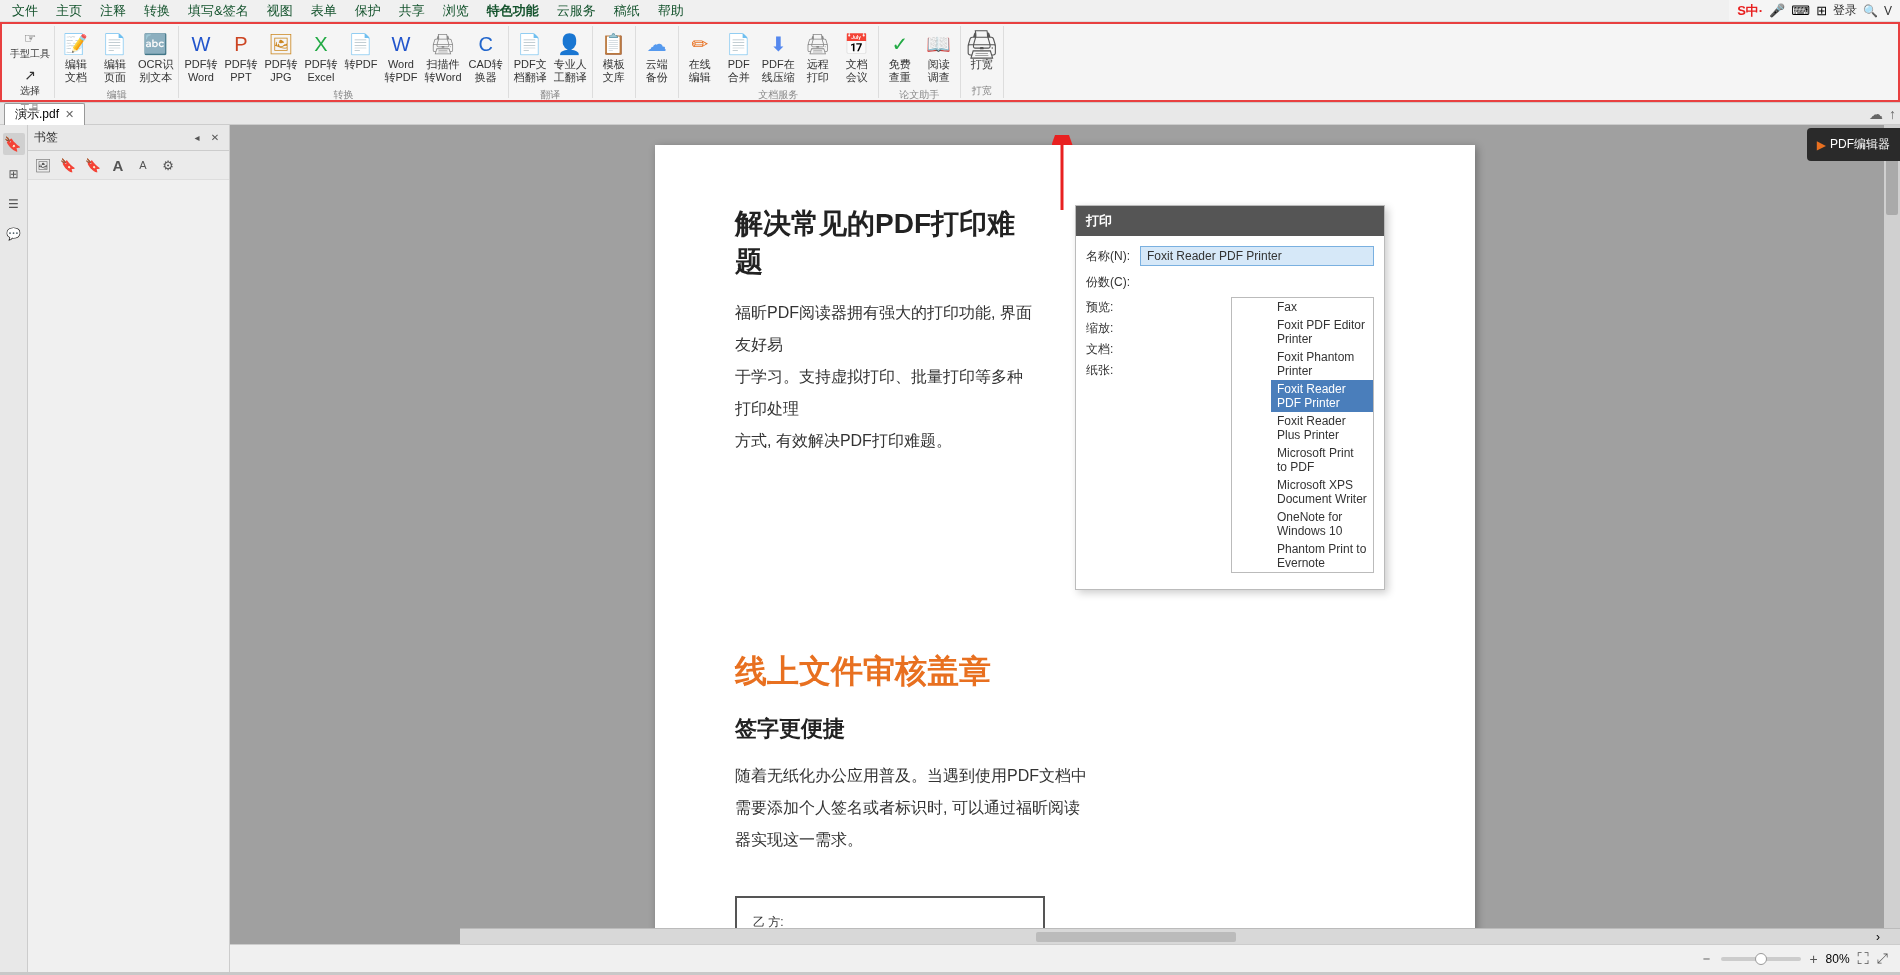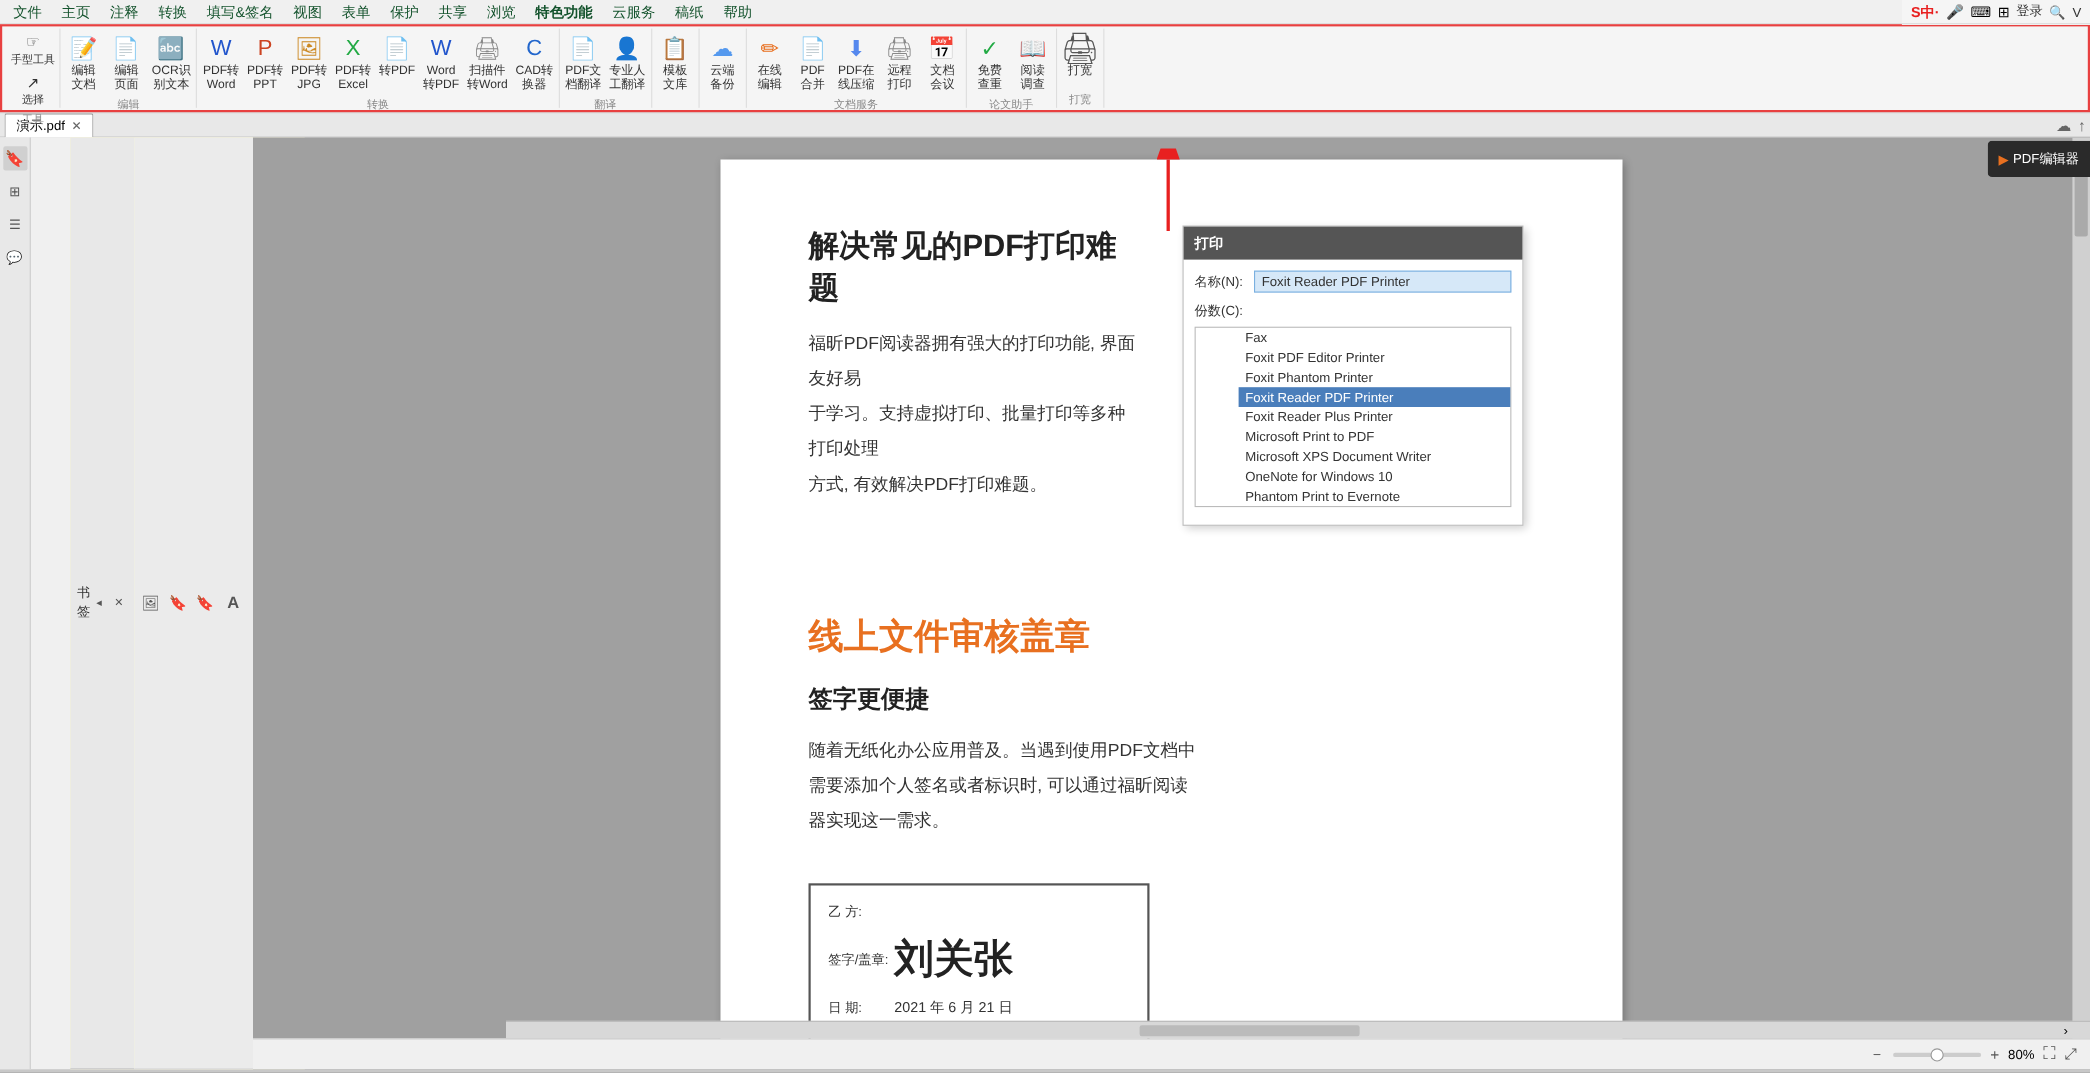--- a/index.html
+++ b/index.html
@@ -219,24 +219,23 @@
       justify-content: center;
       cursor: pointer;
       font-size: 14px;
       color: #555;
       border-radius: 2px;
     }
     .sidebar-nav-icon.active { background: #d0d0d0; color: #e87020; }
 
     .sidebar-panel {
       flex: 1;
-      background: #fef9c3;
-      display: flex;
-      flex-direction: row;
-      margin-left: 36px;
+      background: #eab308;
+      display: flex;
+      flex-direction: column;
     }
 
     
     .pdf-area {
       flex: 1;
       background: #a0a0a0;
       overflow: hidden;
       display: flex;
       flex-direction: column;
       align-items: center;
@@ -729,20 +728,26 @@
             <div class="print-dialog-header">打印</div>
             <div class="print-dialog-body">
               <div class="print-row">
                 <span class="print-label">名称(N):</span>
                 <div class="print-value-box">Foxit Reader PDF Printer</div>
               </div>
               <div class="print-row">
                 <span class="print-label">份数(C):</span>
               </div>
               <div class="print-row">
+                <div style="display:flex;flex-direction:column;gap:2px;flex:1;">
+                  <span class="print-label">预览:</span>
+                  <span class="print-label">缩放:</span>
+                  <span class="print-label">文档:</span>
+                  <span class="print-label">纸张:</span>
+                </div>
                 <div class="print-list">
                   <div class="print-list-item">Fax</div>
                   <div class="print-list-item">Foxit PDF Editor Printer</div>
                   <div class="print-list-item">Foxit Phantom Printer</div>
                   <div class="print-list-item selected">Foxit Reader PDF Printer</div>
                   <div class="print-list-item">Foxit Reader Plus Printer</div>
                   <div class="print-list-item">Microsoft Print to PDF</div>
                   <div class="print-list-item">Microsoft XPS Document Writer</div>
                   <div class="print-list-item">OneNote for Windows 10</div>
                   <div class="print-list-item">Phantom Print to Evernote</div>

